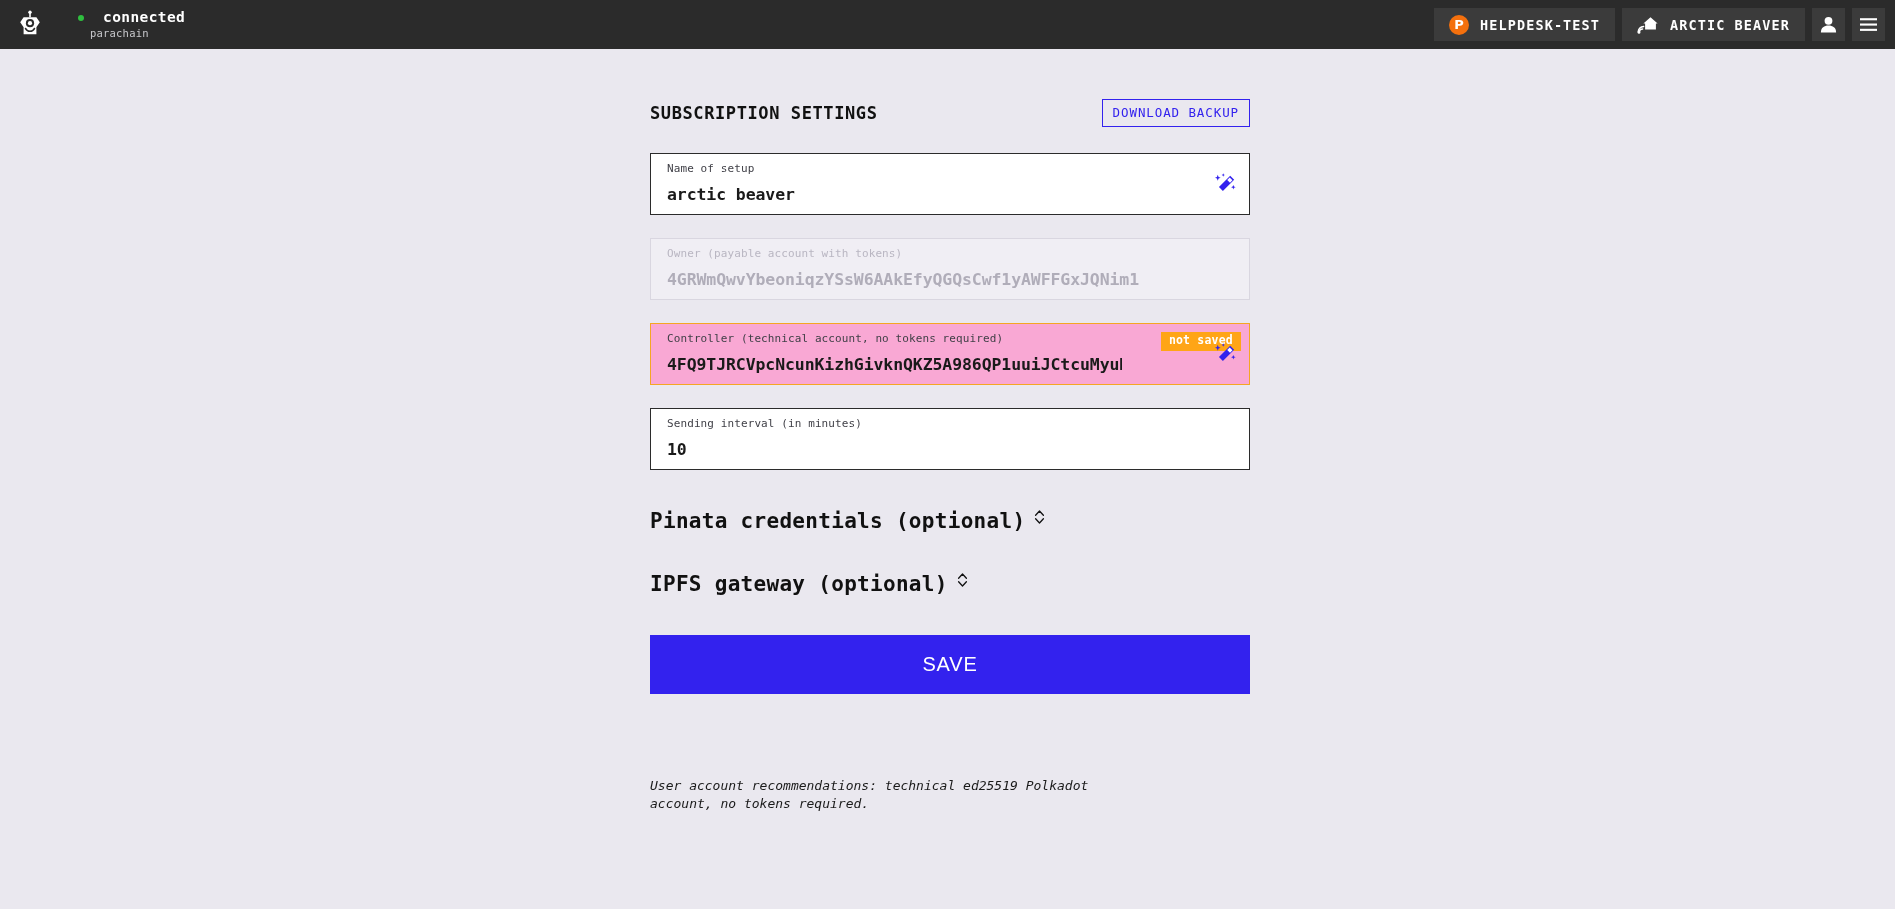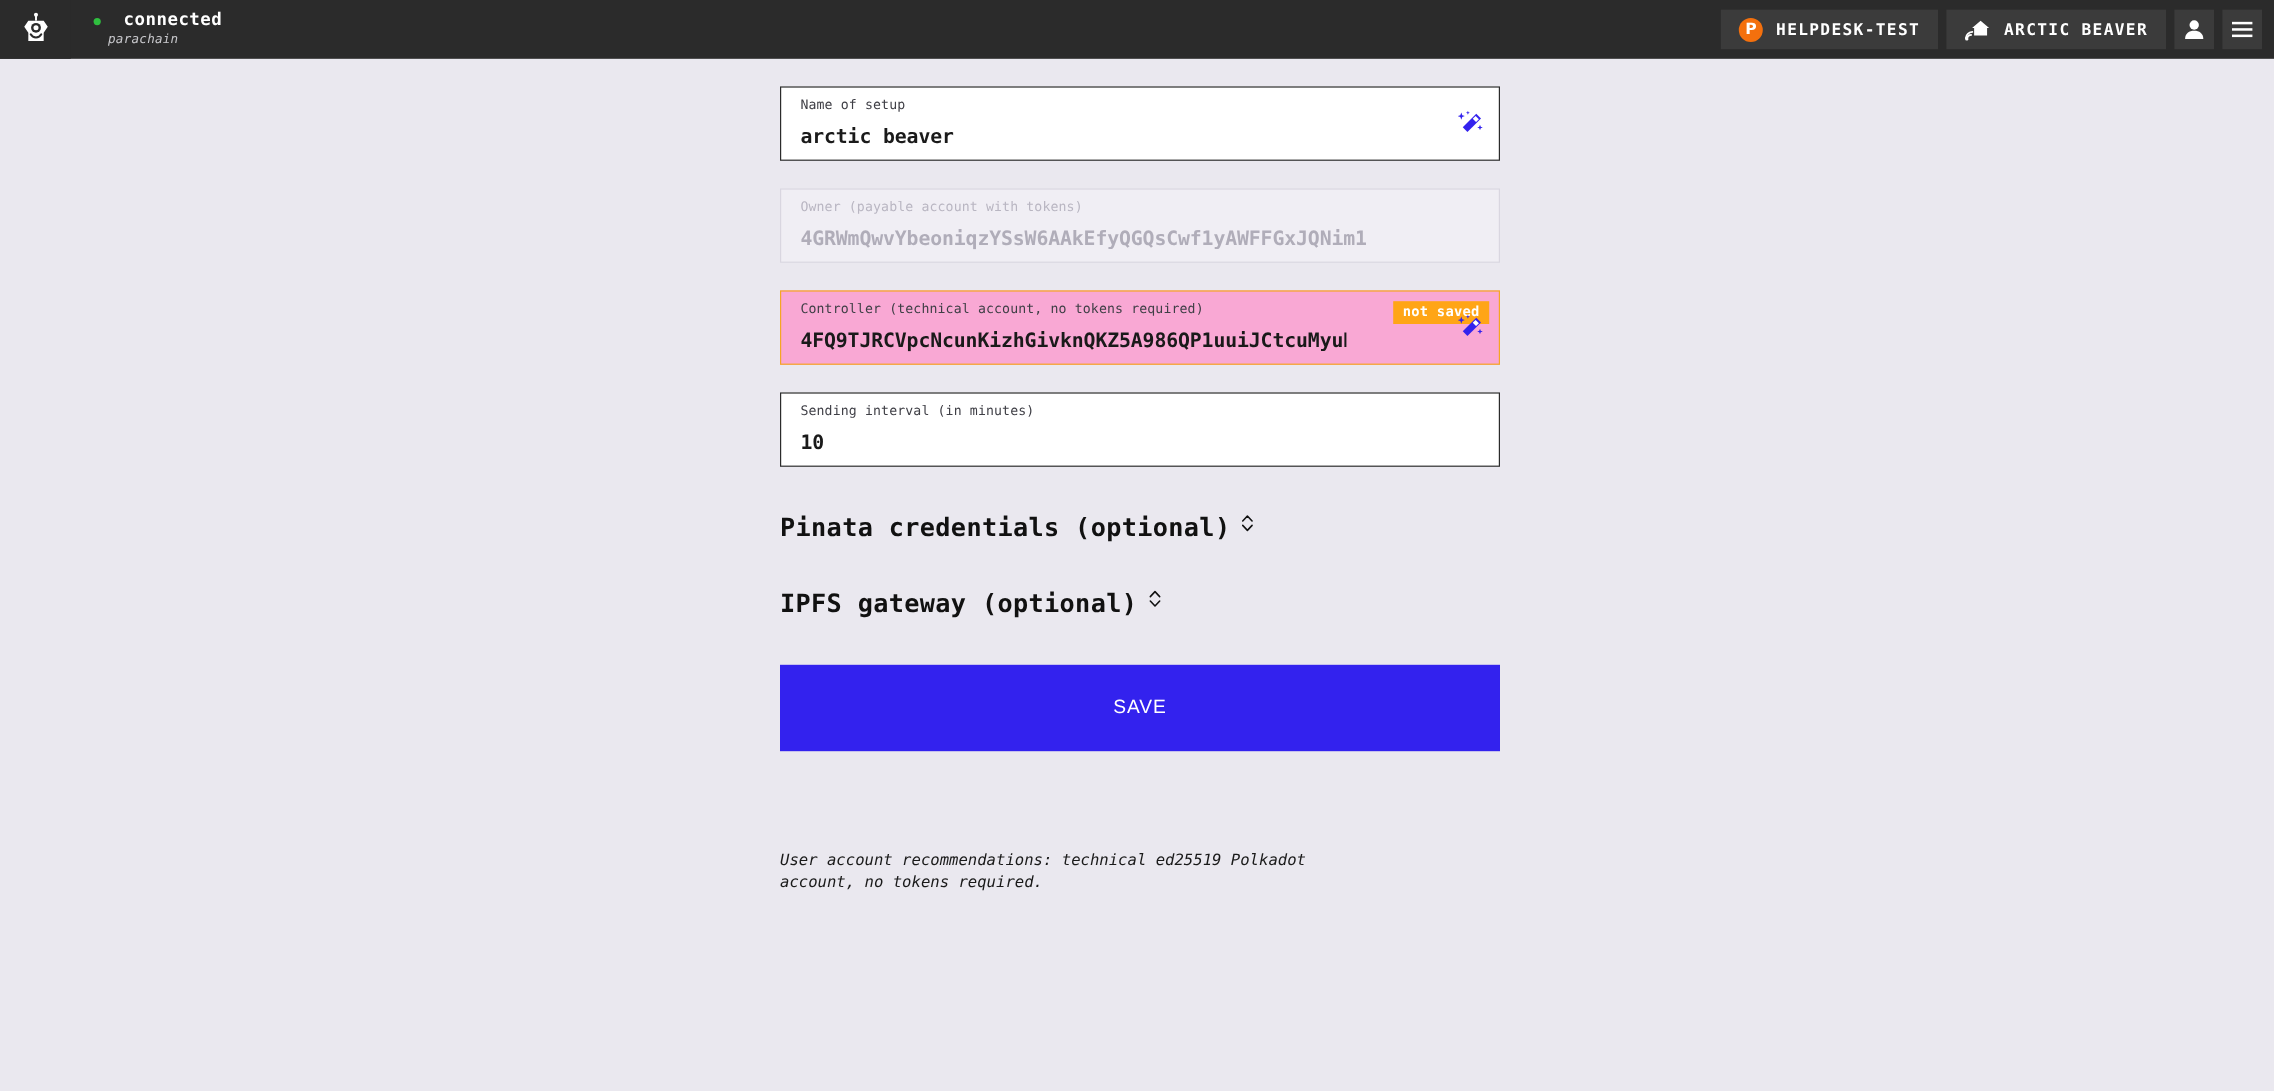--- a/index.html
+++ b/index.html
@@ -60,21 +60,20 @@
     font-size: 14.5px;
     font-weight: bold;
     letter-spacing: 0.4px;
   }
   .conn-sub {
     color: #c9c9cd;
     font-size: 10.5px;
     margin-left: 12px;
     margin-top: 2px;
     letter-spacing: 0.2px;
-    font-style: italic;
   }
 
   .topbar-right {
     margin-left: auto;
     display: flex;
     align-items: center;
     gap: 7px;
     padding-right: 10px;
   }
 
@@ -241,27 +240,27 @@
   .updown {
     width: 11px;
     height: 16px;
     flex: 0 0 auto;
   }
 
   
   .save-btn {
     display: block;
     width: 100%;
-    height: 72px;
+    height: 59px;
     margin-top: 37px;
     background: #3322ee;
     color: #ffffff;
     border: none;
     font-family: "Liberation Sans", sans-serif;
-    font-size: 16px;
+    font-size: 20px;
     letter-spacing: 0.8px;
     cursor: pointer;
   }
 
   
   .users-block { margin-top: 83px; }
   .users-title {
     font-size: 16px;
     font-weight: bold;
     letter-spacing: 0.5px;
@@ -331,20 +330,24 @@
         <rect x="1" y="11.8" width="17" height="2.1" fill="#ffffff"></rect>
       </svg>
     </div>
 
   </div>
 </div>
 
 <div class="page">
   <div class="container">
 
+    <div class="section-head">
+      <div class="section-title">SUBSCRIPTION SETTINGS</div>
+      <button class="outline-btn">DOWNLOAD BACKUP</button>
+    </div>
 
     <div class="field has-wand">
       <div class="field-label">Name of setup</div>
       <div class="field-value">arctic beaver</div>
       <svg class="wand" viewBox="0 0 24 24">
         <path d="M16.6 3.1 L20.9 7.4 L8.6 19.7 L4.3 15.4 Z" fill="#3322ee"></path>
         <path d="M16.0 5.0 L19.0 8.0 L16.4 10.6 L13.4 7.6 Z" fill="#ffffff"></path>
         <path d="M3.0 2.0 L3.9 4.3 L6.2 5.2 L3.9 6.1 L3.0 8.4 L2.1 6.1 L-0.2 5.2 L2.1 4.3 Z" fill="#3322ee"></path>
         <path d="M20.0 13.0 L20.7 14.8 L22.5 15.5 L20.7 16.2 L20.0 18.0 L19.3 16.2 L17.5 15.5 L19.3 14.8 Z" fill="#3322ee"></path>
         <path d="M9.0 0.4 L9.5 1.7 L10.8 2.2 L9.5 2.7 L9.0 4.0 L8.5 2.7 L7.2 2.2 L8.5 1.7 Z" fill="#3322ee"></path>

